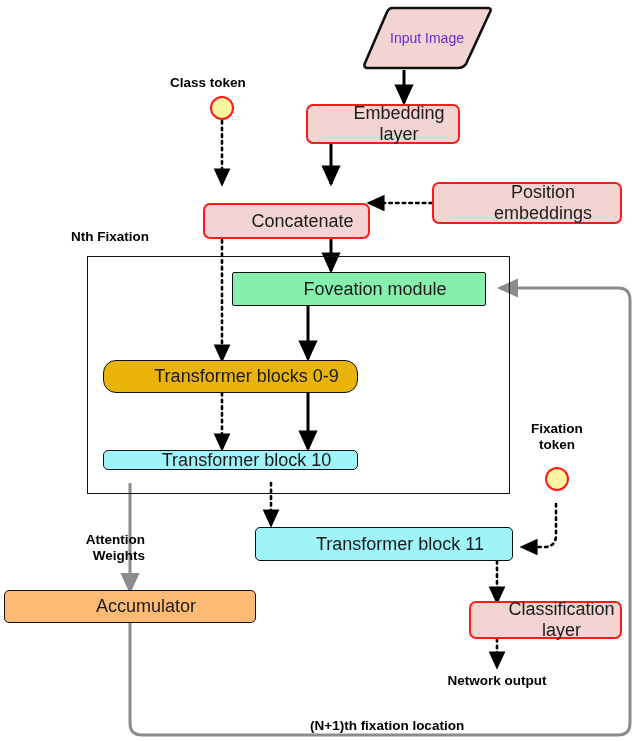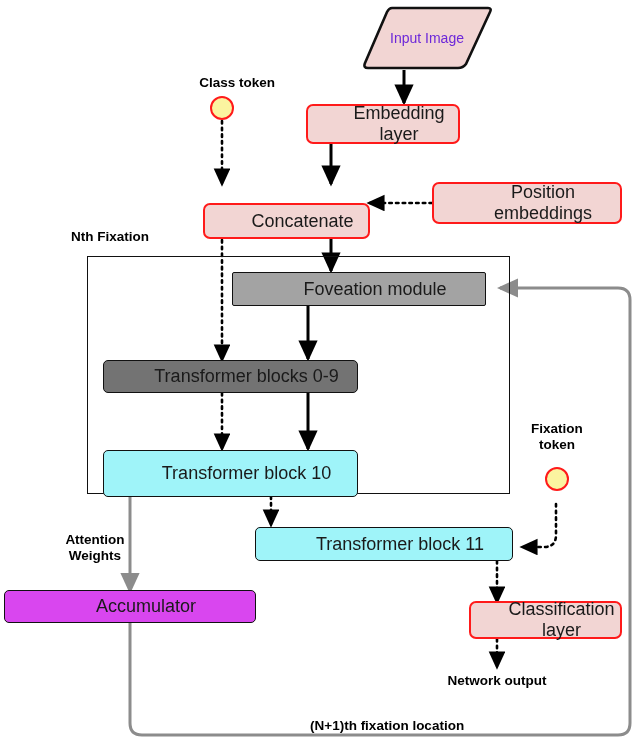--- a/index.html
+++ b/index.html
@@ -25,36 +25,36 @@
     line-height: 1.15;
     z-index: 5;
     padding-left: 32px;
   }
   .box-pink-red {
     background: #f2d5d3;
     border: 2px solid #ff1a1a;
     border-radius: 7px;
   }
   .box-pink-black {
-    background: #737373;
-    border: 1.6px solid #111111;
-    border-radius: 5px;
+    background: #eab308;
+    border: 1.6px solid #111111;
+    border-radius: 13px;
   }
   .box-cyan {
     background: #9ff4f9;
     border: 1.6px solid #111111;
     border-radius: 5px;
   }
   .box-cyan-sq {
-    background: #a3a3a3;
+    background: #86efac;
     border: 1.6px solid #111111;
     border-radius: 2px;
   }
   .box-green {
-    background: #d946ef;
+    background: #fdba74;
     border: 1.6px solid #111111;
     border-radius: 5px;
   }
   .token-circle {
     position: absolute;
     width: 24px; height: 24px;
     border-radius: 50%;
     background: #fbf4a0;
     border: 2px solid #ff1a1a;
     z-index: 6;
@@ -144,54 +144,54 @@
     <svg width="130" height="68" viewBox="0 0 130 68">
       <path d="M30,4 L126,4 Q130,4 128,8 L104,60 Q101,64 96,64 L6,64 Q1,64 3,59 L25,8 Q27,4 30,4 Z" fill="#f2d5d3" stroke="#111111" stroke-width="2.6" stroke-linejoin="round"></path>
     </svg>
     <div class="pg-text">Input Image</div>
   </div>
 
   <div class="node box-pink-red" style="left:306px; top:104px; width:154px; height:40px;">
     <span>Embedding layer</span>
   </div>
 
-  <div class="label-bold" style="left:170px; top:75px; width:105px; text-align:right;">Class token</div>
+  <div class="label-bold" style="left:170px; top:75px; width:105px; text-align:left;">Class token</div>
   <div class="token-circle" style="left:210px; top:96px;"></div>
 
   <div class="node box-pink-red" style="left:203px; top:185px; width:167px; height:36px;margin-top:18px;">
     <span>Concatenate</span>
   </div>
 
   <div class="node box-pink-red" style="left:432px; top:182px; width:190px; height:42px;">
     <span>Position embeddings</span>
   </div>
 
   <div class="label-bold" style="left:71px; top:229px;">Nth Fixation</div>
 
   <div class="node box-cyan-sq" style="left:232px; top:272px; width:254px; height:34px;">
     <span>Foveation module</span>
   </div>
 
   <div class="node box-pink-black" style="left:103px; top:360px; width:255px; height:33px;">
     <span>Transformer blocks 0-9</span>
   </div>
 
-  <div class="node box-cyan" style="left:103px; top:450px; width:255px; height:47px;">
+  <div class="node box-cyan" style="left:103px; top:450px; width:255px; height:20px;">
     <span>Transformer block 10</span>
   </div>
 
   <div class="node box-cyan" style="left:255px; top:527px; width:258px; height:34px;">
     <span>Transformer block 11</span>
   </div>
 
   <div class="label-bold" style="left:511px; top:421px; width:92px; text-align:center;">Fixation
 token</div>
   <div class="token-circle" style="left:545px; top:467px;"></div>
 
-  <div class="label-bold" style="left:45px; top:532px; width:100px; text-align:center;">Attention
+  <div class="label-bold" style="left:45px; top:532px; width:100px; text-align:right;">Attention
 Weights</div>
 
   <div class="node box-green" style="left:4px; top:590px; width:252px; height:33px;">
     <span>Accumulator</span>
   </div>
 
   <div class="node box-pink-red" style="left:421px; top:601px; width:153px; height:38px;margin-left:48px;">
     <span>Classification layer</span>
   </div>
 

